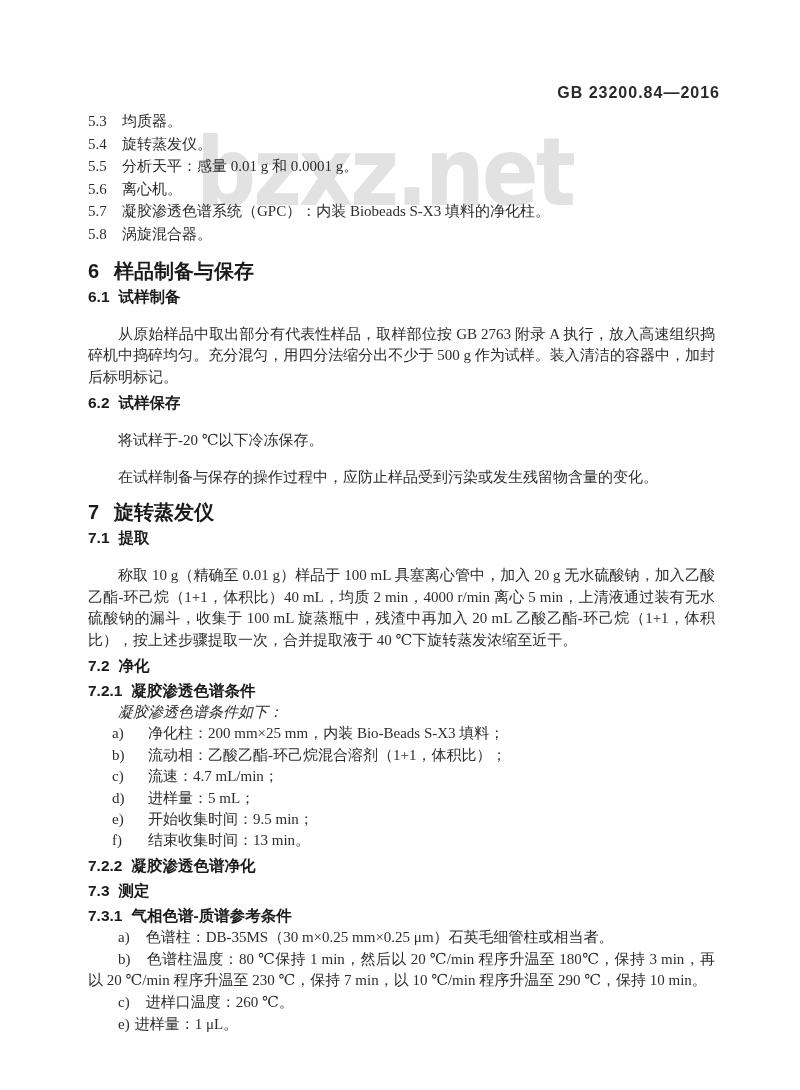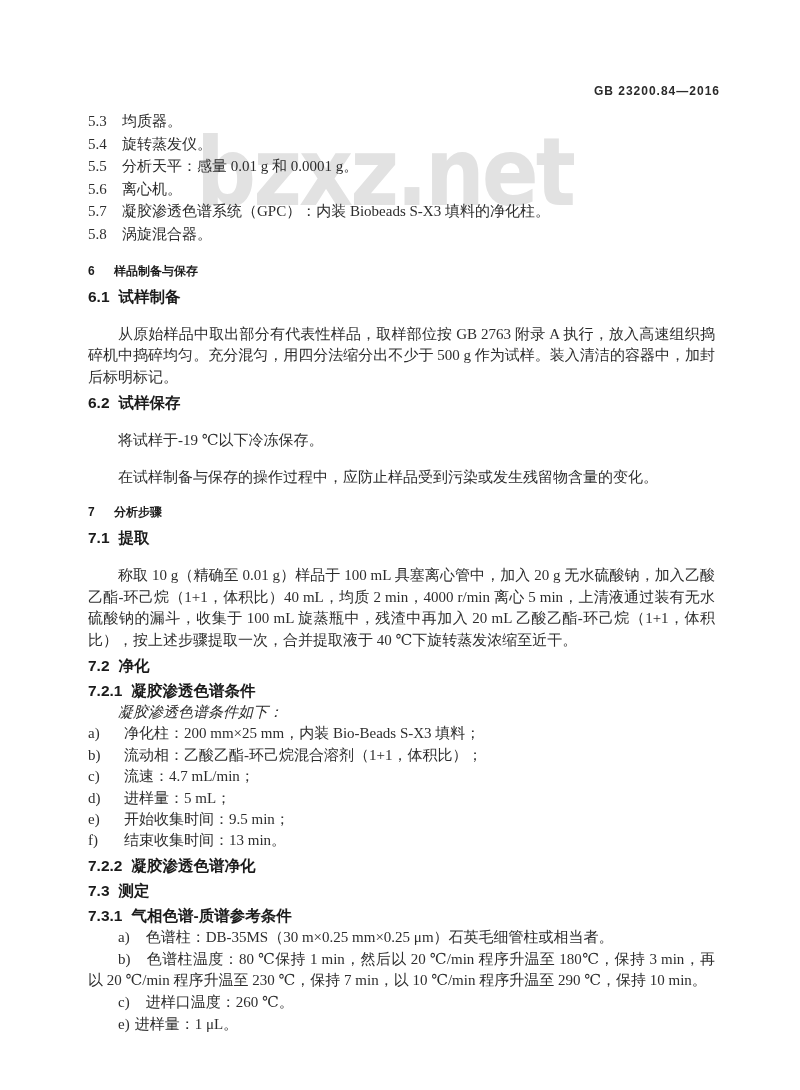--- a/index.html
+++ b/index.html
@@ -8,56 +8,56 @@
     position:relative;
     width:800px; height:1090px;
     background:#ffffff;
     overflow:hidden;
     font-family:"Liberation Serif","DejaVu Serif",serif;
     color:#2d2d2d;
   }
   .std-header {
     position:absolute; top:84px; right:80px;
     font-family:"Liberation Sans","DejaVu Sans",sans-serif;
-    font-weight:600; font-size:12px; color:#2a2a2a;
+    font-weight:600; font-size:16px; color:#2a2a2a;
     letter-spacing:1px;
   }
   .watermark {
     position:absolute; left:196px; top:118px;
     font-family:"DejaVu Sans","Liberation Sans",sans-serif;
     font-weight:800; font-size:84px; letter-spacing:-3px;
     color:#e2e2e2; transform:scaleY(1.12); transform-origin:top left;
     z-index:0; user-select:none; white-space:nowrap;
   }
   .content {
     position:absolute; left:88px; top:110px; width:627px;
     z-index:1; font-size:15px;
   }
   .clause { line-height:22.6px; }
   .cnum { display:inline-block; width:34px; }
   .h1 {
     font-family:"Liberation Sans","DejaVu Sans",sans-serif;
-    font-weight:bold; font-size:12px; color:#1b1b1b;
+    font-weight:bold; font-size:20px; color:#1b1b1b;
     line-height:24px; margin-top:13px;
   }
   .h1 .hnum { display:inline-block; min-width:26px; }
   .h2 {
     font-family:"Liberation Sans","DejaVu Sans",sans-serif;
     font-weight:bold; font-size:15.5px; color:#1b1b1b;
     line-height:22px; margin-top:3px;
   }
   .h2 .hnum { margin-right:9px;text-align:center; }
   .h1-6 { margin-top:13px; }
   .h1-7 { margin-top:11px; }
   .para {
     text-indent:2em; line-height:21.7px; text-align:justify;margin-top:16px;
   }
   .intro { text-indent:2em; line-height:21.5px;font-style:italic; }
   .ablist { }
-  .abitem { line-height:21.4px; }
+  .abitem { line-height:21.4px;margin-left:24px; }
   .abitem .albl { display:inline-block; width:36px; }
   .ndlist { }
   .nditem { line-height:21.7px; text-indent:30px; text-align:justify; }
   .nditem .nlbl { margin-right:16px; }
   .nditem.tight .nlbl { margin-right:5px; }
 </style>
 </head>
 <body>
 
 <div class="watermark">bzxz.net</div>
@@ -72,24 +72,24 @@
   <div class="clause"><span class="cnum">5.6</span><span>离心机。</span></div>
   <div class="clause"><span class="cnum">5.7</span><span>凝胶渗透色谱系统（GPC）：内装 Biobeads S-X3 填料的净化柱。</span></div>
   <div class="clause"><span class="cnum">5.8</span><span>涡旋混合器。</span></div>
 
   <div class="h1 h1-6"><span class="hnum">6</span><span>样品制备与保存</span></div>
 
   <div class="h2"><span class="hnum">6.1</span><span>试样制备</span></div>
   <div class="para">从原始样品中取出部分有代表性样品，取样部位按 GB 2763 附录 A 执行，放入高速组织捣碎机中捣碎均匀。充分混匀，用四分法缩分出不少于 500 g 作为试样。装入清洁的容器中，加封后标明标记。</div>
 
   <div class="h2"><span class="hnum">6.2</span><span>试样保存</span></div>
-  <div class="para">将试样于-19 ℃以下冷冻保存。</div>
+  <div class="para">将试样于-20 ℃以下冷冻保存。</div>
   <div class="para">在试样制备与保存的操作过程中，应防止样品受到污染或发生残留物含量的变化。</div>
 
-  <div class="h1 h1-7"><span class="hnum">7</span><span>分析步骤</span></div>
+  <div class="h1 h1-7"><span class="hnum">7</span><span>旋转蒸发仪</span></div>
 
   <div class="h2"><span class="hnum">7.1</span><span>提取</span></div>
   <div class="para">称取 10 g（精确至 0.01 g）样品于 100 mL 具塞离心管中，加入 20 g 无水硫酸钠，加入乙酸乙酯-环己烷（1+1，体积比）40 mL，均质 2 min，4000 r/min 离心 5 min，上清液通过装有无水硫酸钠的漏斗，收集于 100 mL 旋蒸瓶中，残渣中再加入 20 mL 乙酸乙酯-环己烷（1+1，体积比），按上述步骤提取一次，合并提取液于 40 ℃下旋转蒸发浓缩至近干。</div>
 
   <div class="h2"><span class="hnum">7.2</span><span>净化</span></div>
 
   <div class="h2"><span class="hnum">7.2.1</span><span>凝胶渗透色谱条件</span></div>
   <div class="intro">凝胶渗透色谱条件如下：</div>
   <div class="ablist">
     <div class="abitem"><span class="albl">a)</span><span>净化柱：200 mm×25 mm，内装 Bio-Beads S-X3 填料；</span></div>

